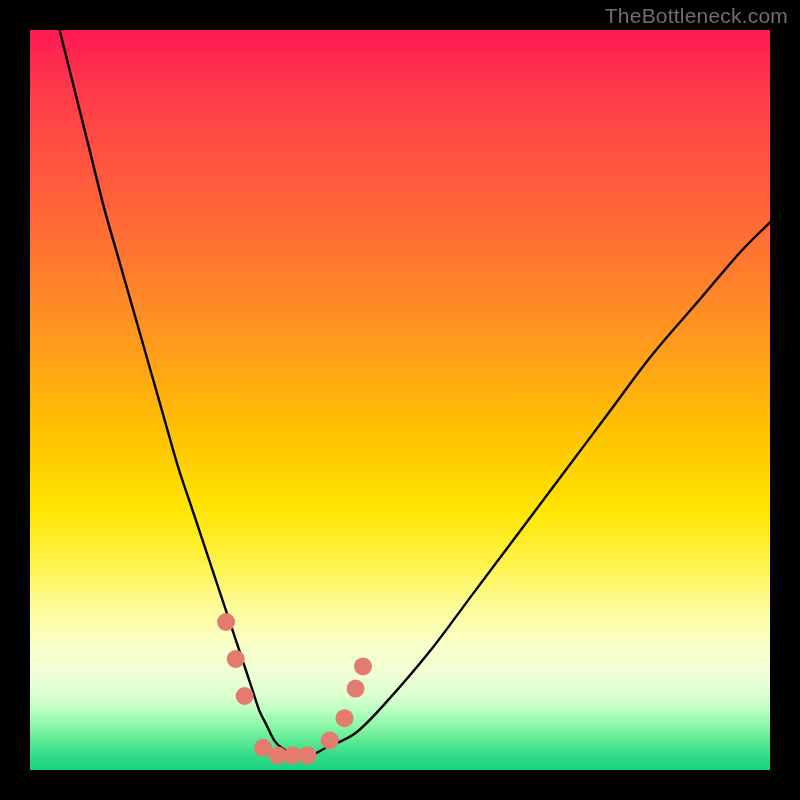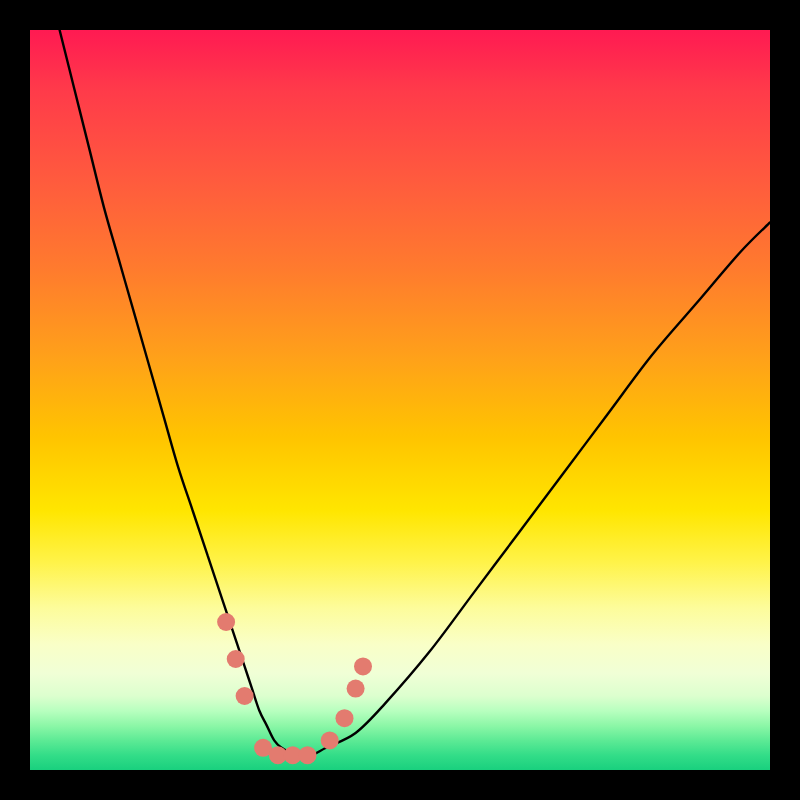--- a/index.html
+++ b/index.html
@@ -61,20 +61,21 @@
     top: 0;
     width: 740px;
     height: 740px;
     overflow: visible;
   }
 </style>
 </head>
 <body>
 
 <div class="frame">
+  <div class="watermark">TheBottleneck.com</div>
   <div class="plot-area">
     <svg class="curve" viewBox="0 0 740 740">
       <path id="curve-path" fill="none" stroke="#000000" stroke-width="2.4" stroke-linecap="round" d="M 29.6 0 C 32.06666666666667 9.866666666666655, 39.46666666666667 39.4666666666666, 44.4 59.19999999999993 C 49.33333333333333 78.93333333333327, 54.266666666666666 98.66666666666663, 59.2 118.39999999999998 C 64.13333333333334 138.13333333333333, 69.06666666666666 159.10000000000002, 74 177.60000000000002 C 78.93333333333334 196.10000000000002, 83.86666666666666 212.13333333333338, 88.8 229.40000000000003 C 93.73333333333333 246.66666666666669, 98.66666666666667 263.93333333333334, 103.60000000000001 281.2 C 108.53333333333335 298.46666666666664, 113.46666666666667 315.7333333333333, 118.4 332.99999999999994 C 123.33333333333334 350.2666666666666, 128.26666666666665 367.5333333333333, 133.2 384.8 C 138.13333333333333 402.0666666666667, 143.06666666666666 420.5666666666667, 148 436.6 C 152.93333333333334 452.6333333333333, 157.86666666666667 466.2, 162.8 481 C 167.73333333333335 495.8, 172.66666666666666 510.59999999999997, 177.6 525.4 C 182.53333333333333 540.1999999999999, 187.46666666666667 555, 192.4 569.8 C 197.33333333333334 584.5999999999999, 203.50000000000003 603.1, 207.20000000000002 614.2 C 210.9 625.3000000000001, 212.13333333333333 629, 214.6 636.4 C 217.06666666666666 643.8, 219.53333333333333 651.2, 222 658.6 C 224.46666666666667 666, 226.93333333333334 674.6333333333333, 229.4 680.8 C 231.86666666666667 686.9666666666666, 234.33333333333334 690.6666666666667, 236.8 695.6 C 239.26666666666668 700.5333333333333, 241.73333333333335 706.7, 244.20000000000002 710.4 C 246.66666666666669 714.0999999999999, 247.90000000000003 715.3333333333333, 251.60000000000002 717.8 C 255.3 720.2666666666667, 261.46666666666664 723.9666666666667, 266.4 725.2 C 271.3333333333333 726.4333333333334, 276.26666666666665 726.4333333333334, 281.2 725.2 C 286.1333333333333 723.9666666666667, 288.6 721.5, 296 717.8 C 303.4 714.0999999999999, 315.73333333333335 710.4, 325.6 703 C 335.4666666666667 695.6, 342.8666666666667 686.9666666666667, 355.2 673.4 C 367.5333333333333 659.8333333333333, 384.8 640.1, 399.6 621.6 C 414.40000000000003 603.1, 429.2 582.1333333333333, 444 562.4 C 458.8 542.6666666666666, 473.6 522.9333333333333, 488.40000000000003 503.2 C 503.20000000000005 483.46666666666664, 518 463.73333333333335, 532.8 444 C 547.5999999999999 424.26666666666665, 562.4000000000001 404.53333333333336, 577.2 384.8 C 592 365.06666666666666, 606.8000000000001 344.09999999999997, 621.6 325.59999999999997 C 636.4 307.09999999999997, 651.2 291.06666666666666, 666 273.8 C 680.8 256.53333333333336, 698.0666666666666 235.56666666666666, 710.4 222 C 722.7333333333333 208.43333333333334, 735.0666666666666 197.33333333333331, 740 192.39999999999998"></path>
       <g id="markers">
           <circle cx="196.10000000000002" cy="592" r="9" fill="#e37b6f"></circle>
           <circle cx="205.72000000000003" cy="629" r="9" fill="#e37b6f"></circle>
           <circle cx="214.6" cy="666" r="9" fill="#e37b6f"></circle>
           <circle cx="233.1" cy="717.8" r="9" fill="#e37b6f"></circle>
           <circle cx="247.9" cy="725.2" r="9" fill="#e37b6f"></circle>
           <circle cx="262.7" cy="725.2" r="9" fill="#e37b6f"></circle>

